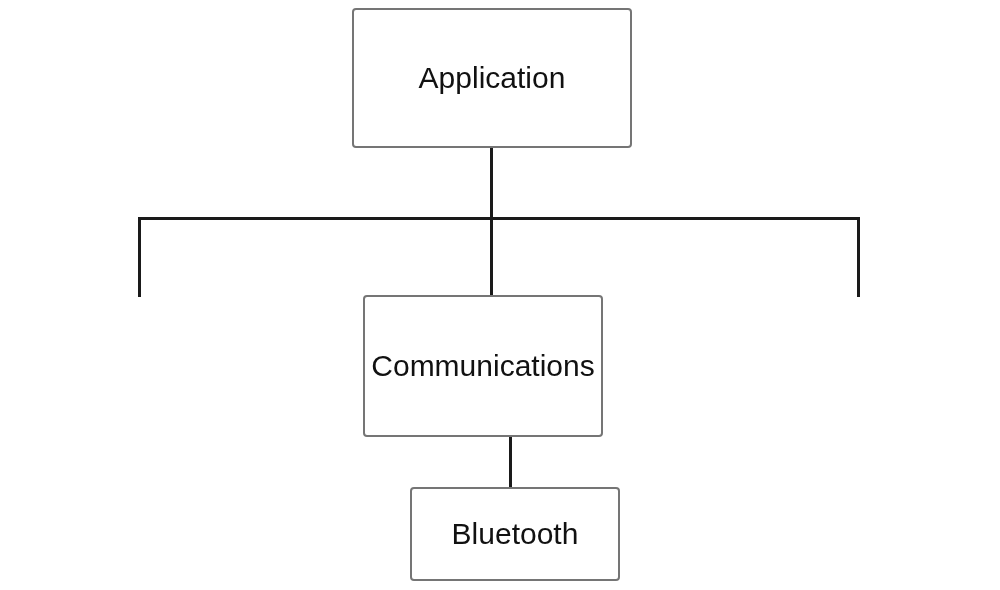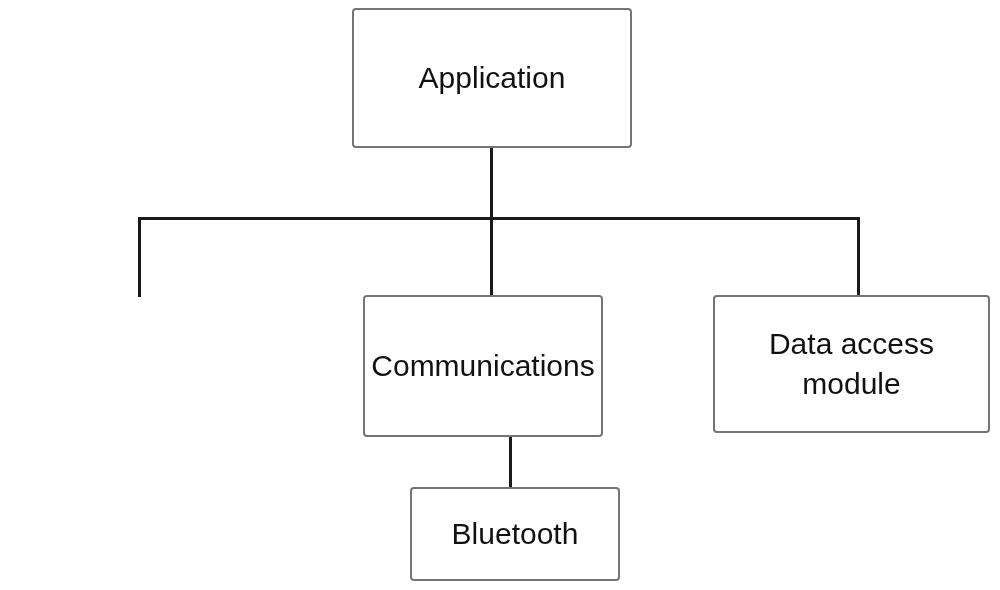--- a/index.html
+++ b/index.html
@@ -72,21 +72,18 @@
 
   <div class="node" id="node-application">
     <span class="label">Application</span>
   </div>
 
 
   <div class="node" id="node-communications">
     <span class="label">Communications</span>
   </div>
 
-  <div class="node" id="node-data-access">
-    <span class="label">Data access module</span>
-  </div>
 
   <div class="node" id="node-bluetooth">
     <span class="label">Bluetooth</span>
   </div>
 
 </div>
 
 </body></html>

